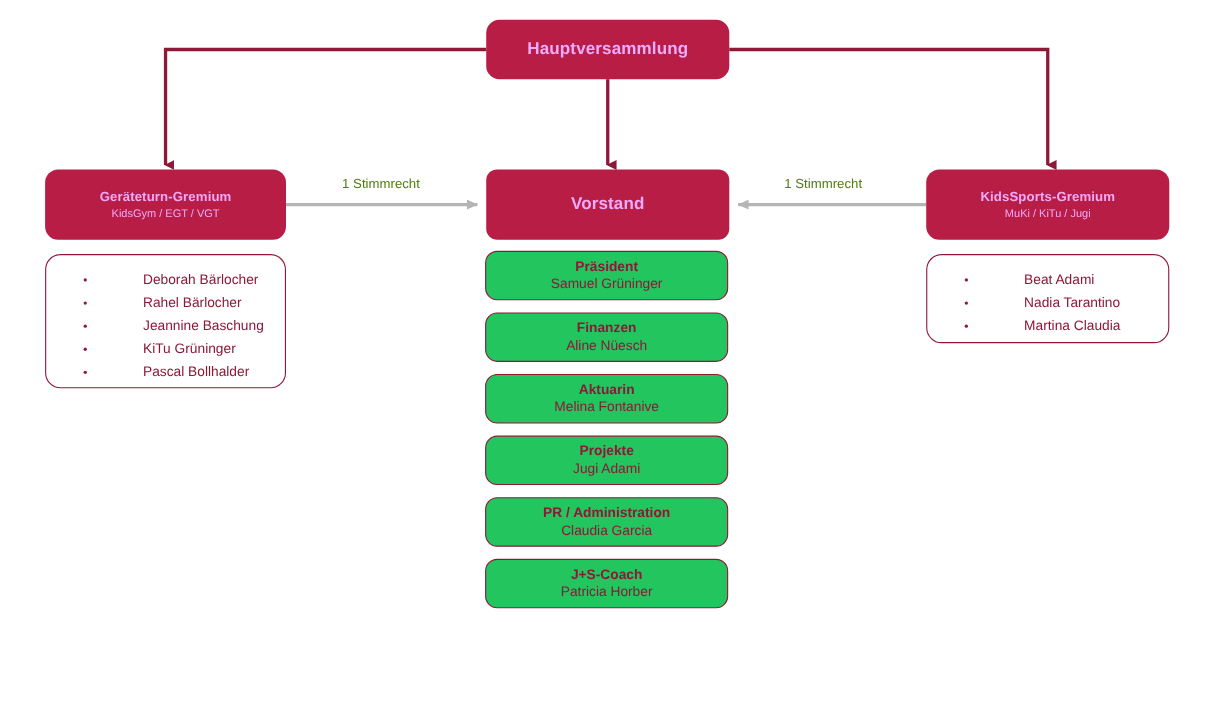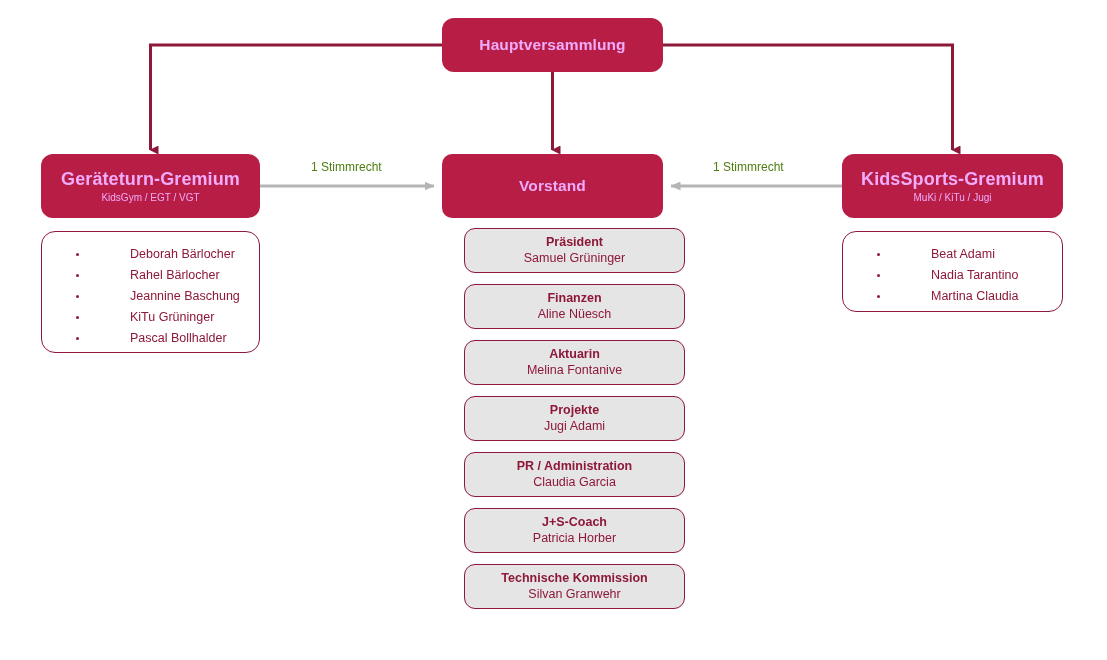--- a/index.html
+++ b/index.html
@@ -37,21 +37,21 @@
     display: flex;
     flex-direction: column;
     align-items: center;
     justify-content: center;
     text-align: center;
     box-sizing: border-box;
     color: #f0abfc;
   }
   .org-box .box-title {
     font-weight: bold;
-    font-size: 18px;
+    font-size: 12px;
     line-height: 1.25;
     letter-spacing: 0.1px;
   }
   .org-box .box-sub {
     font-size: 10px;
     line-height: 1.3;
     margin-top: 1px;
   }
   #box-hauptversammlung {
     left: 442px; top: 18px; width: 221px; height: 54px;
@@ -103,24 +103,24 @@
     width: 3px;
     height: 3px;
     margin-top: -1.5px;
     border-radius: 50%;
     background: #8e1838;
   }
 
   
   .role-card {
     position: absolute;
-    left: 464px;
+    left: 441px;
     width: 221px;
     height: 45px;
-    background: #e5e5e5;
+    background: #22c55e;
     border: 1.3px solid #8e1838;
     border-radius: 11px;
     box-sizing: border-box;
     display: flex;
     flex-direction: column;
     align-items: center;
     justify-content: center;
     text-align: center;
     color: #8e1838;
   }
@@ -257,21 +257,17 @@
   <div class="role-card" style="top:452px">
     <div class="role-title">PR / Administration</div>
     <div class="role-person">Claudia Garcia</div>
   </div>
 
   <div class="role-card" style="top:508px">
     <div class="role-title">J+S-Coach</div>
     <div class="role-person">Patricia Horber</div>
   </div>
 
-  <div class="role-card" style="top:564px">
-    <div class="role-title">Technische Kommission</div>
-    <div class="role-person">Silvan Granwehr</div>
-  </div>
 
   <div class="edge-label" id="label-stimmrecht-left">1 Stimmrecht</div>
   <div class="edge-label" id="label-stimmrecht-right">1 Stimmrecht</div>
 
 </div>
 
 </body></html>

